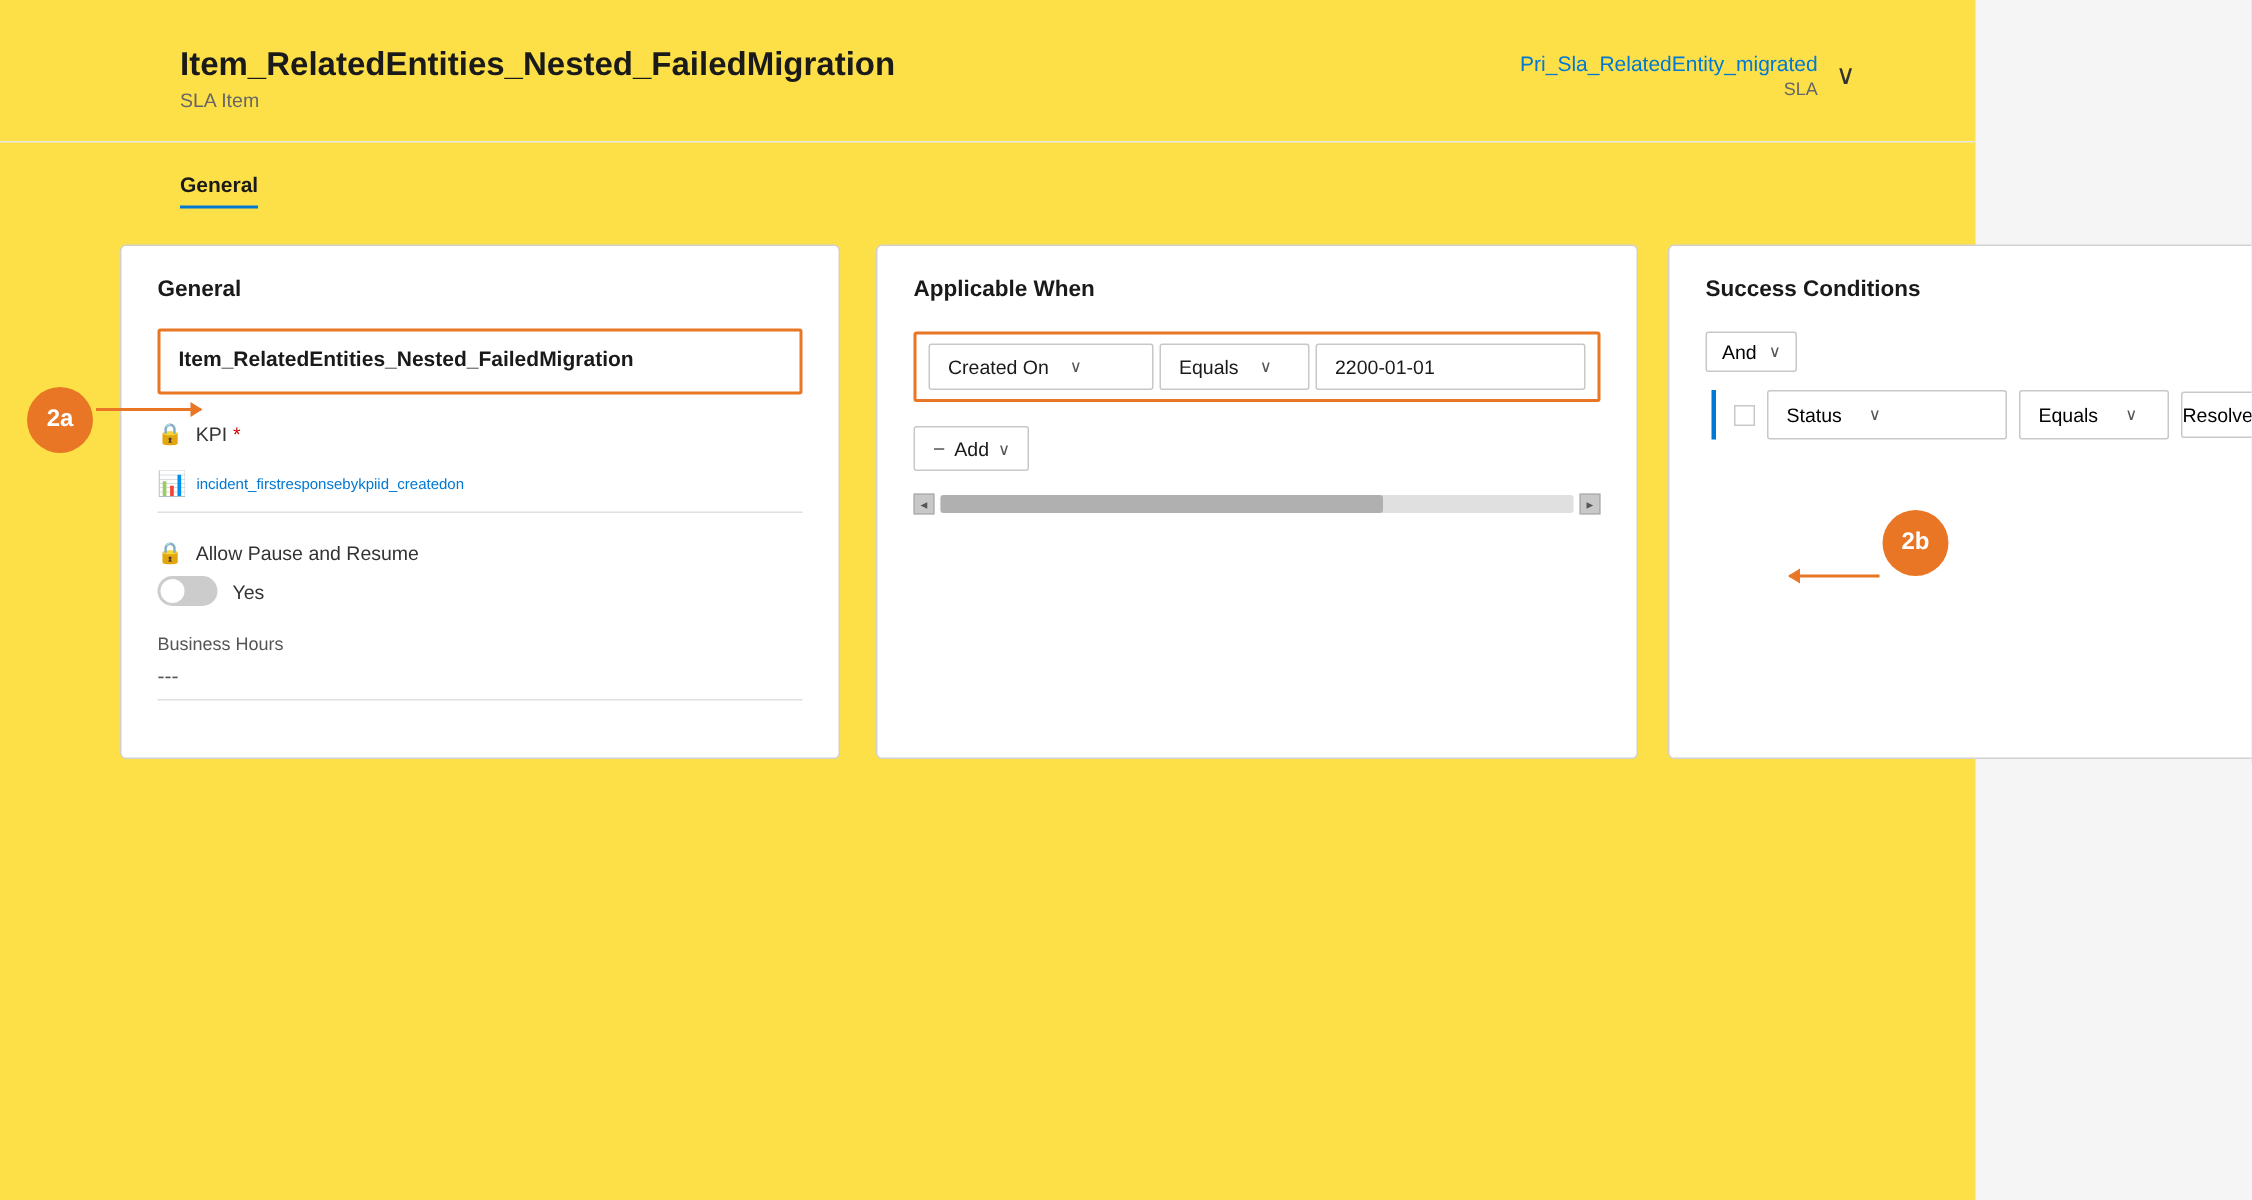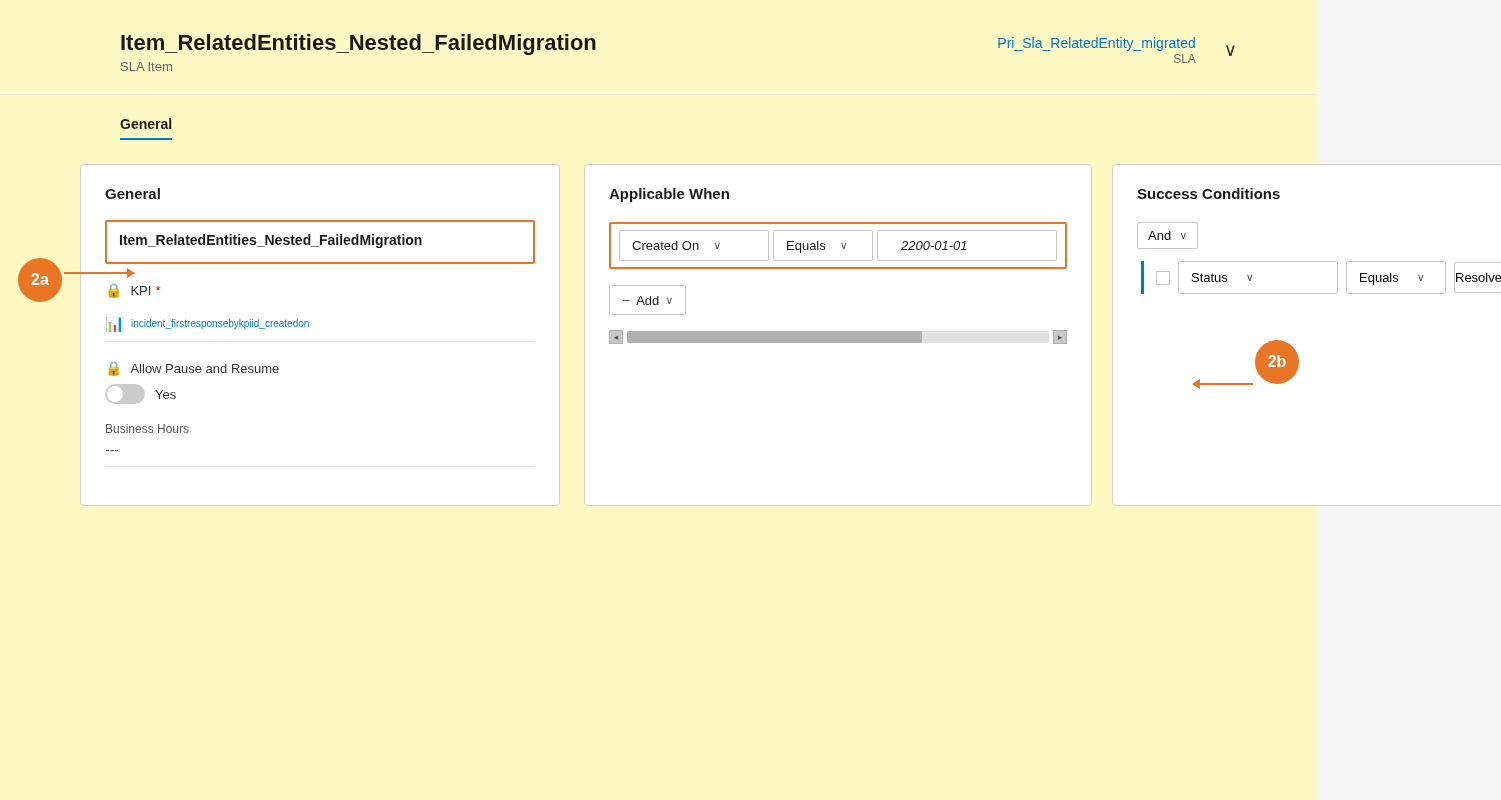--- a/index.html
+++ b/index.html
@@ -5,21 +5,21 @@
     * { box-sizing: border-box; margin: 0; padding: 0; }
     body {
       font-family: 'Segoe UI', sans-serif;
       background: #f5f5f5;
       width: 1501px;
       min-height: 800px;
       position: relative;
       overflow: hidden;
     }
     .page-wrapper {
-      background: #fef9c3;
+      background: #fde047;
       margin: 0;
       padding: 0;
       width: 1317px;
       min-height: 800px;
       position: relative;
     }
     
     .header {
       padding: 30px 80px 20px 120px;
       display: flex;
@@ -33,21 +33,21 @@
       color: #1a1a1a;
     }
     .header-left .subtitle {
       font-size: 13px;
       color: #666;
       margin-top: 3px;
     }
     .header-right {
       display: flex;
       align-items: center;
-      gap: 24px;
+      gap: 8px;
       margin-top: 4px;
     }
     .header-right .sla-link {
       font-size: 14px;
       color: #0078d4;
       text-decoration: none;
       font-weight: 500;
     }
     .header-right .sla-label {
       font-size: 12px;
@@ -228,26 +228,25 @@
       gap: 14px;
       min-width: 150px;
       cursor: pointer;
     }
     .condition-dropdown.equals {
       min-width: 100px;
     }
     .condition-value-input {
       border: 1px solid #c8c8c8;
       border-radius: 2px;
-      padding: 7px 23px;
+      padding: 7px 12px;
       font-size: 13px;
       color: #1a1a1a;
       background: #fff;
       min-width: 180px;
-      font-style: italic;
     }
     .chev {
       font-size: 11px;
       color: #555;
     }
     
     .add-btn {
       display: flex;
       align-items: center;
       gap: 6px;

